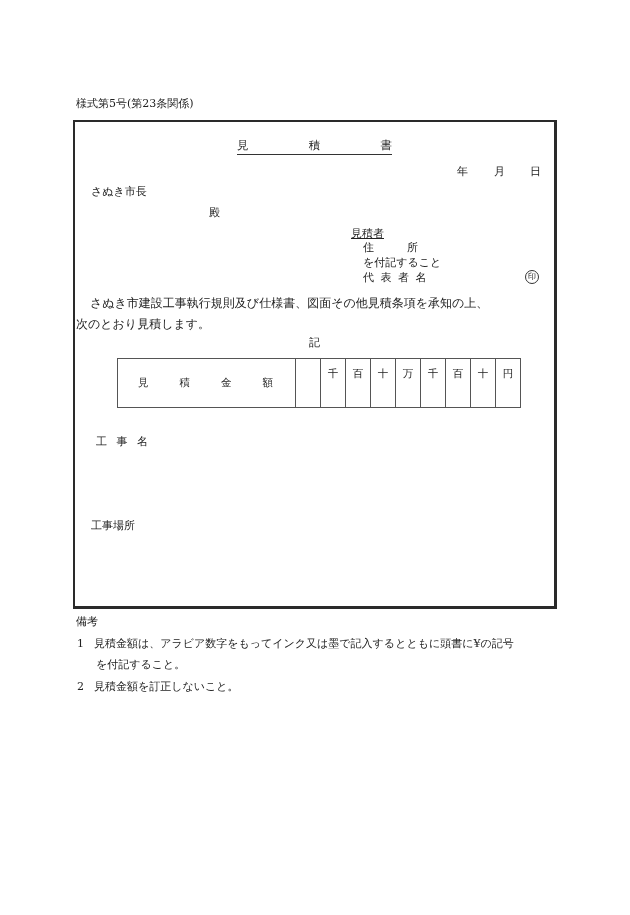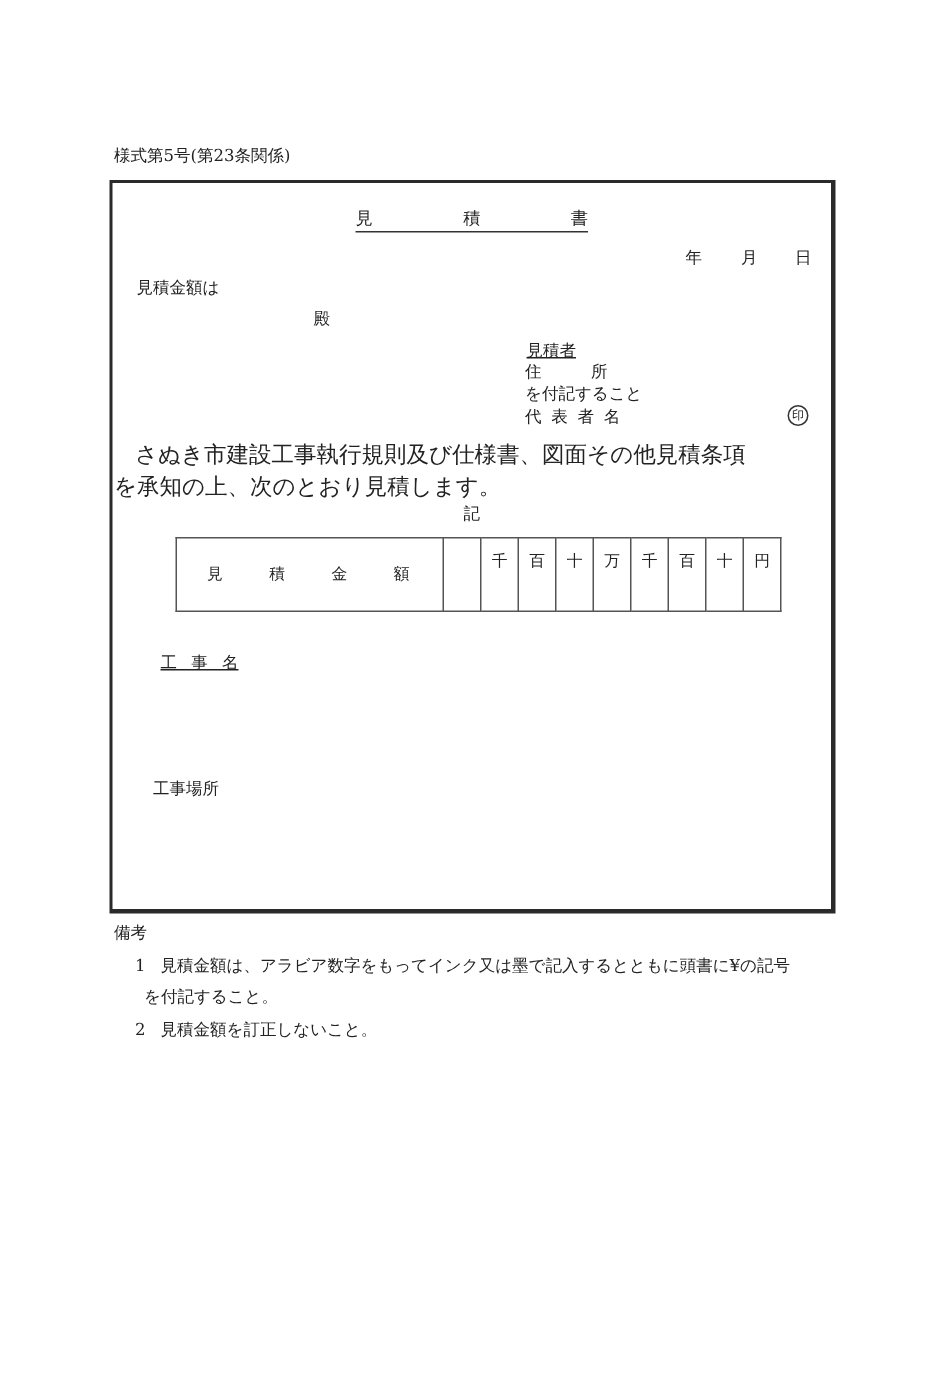--- a/index.html
+++ b/index.html
@@ -16,60 +16,60 @@
     }
     .title {
       left: 237px; top: 138px; width: 155px; font-size: 11.5px;
       border-bottom: 1px solid #333; padding-bottom: 1px;
       display: flex; justify-content: space-between;
     }
     .date { top: 164px; font-size: 11px; }
     .addressee { left: 91px; top: 184px; }
     .dono { left: 209px; top: 205px; }
     .estimator { left: 351px; top: 226px; text-decoration: underline; }
-    .field { left: 350px; font-size: 11px; }
+    .field { left: 363px; font-size: 11px; }
     .seal {
       left: 525px; top: 270px; width: 12px; height: 12px; border: 1px solid #333;
       border-radius: 50%; font-size: 8px; line-height: 12px; text-align: center;
     }
-    .body-text { left: 76px; top: 293px; width: 424px; white-space: normal; line-height: 21px; text-indent: 14px; font-size: 15px; }
+    .body-text { left: 76px; top: 293px; width: 424px; white-space: normal; line-height: 21px; text-indent: 14px; font-size: 12px; }
     .ki { left: 309px; top: 335px; }
     table.amount {
       position: absolute; left: 117px; top: 358px; border-collapse: collapse;
       height: 50px;
     }
     table.amount td { border: 1px solid #555; padding: 0; text-align: center; font-size: 10.5px; }
     td.label-cell { width: 177px; }
     td.label-cell .lbl { display: flex; justify-content: space-between; padding: 0 22px 0 20px; }
     td.blank-cell { width: 24px; }
     td.digit { width: 24px; vertical-align: top; padding-top: 8px !important; }
-    .job-name { left: 107px; top: 434px; word-spacing: 6px; text-decoration: underline; }
-    .job-place { left: 91px; top: 518px; margin-left: 11px; }
+    .job-name { left: 96px; top: 434px; word-spacing: 6px; }
+    .job-place { left: 91px; top: 518px; }
     .notes-title { left: 76px; top: 614px; font-family: Liberation Serif, serif; }
-    .note { left: 90px; font-size: 11px; }
+    .note { left: 77px; font-size: 11px; }
     .note .num { display: inline-block; width: 17px; }
   </style>
 </head>
 <body>
 
 <div class="abs form-label">様式第5号(第23条関係)</div>
 
 <div class="outer-box"></div>
 
 <div class="abs title">
   <span>見</span>
   <span>積</span>
   <span>書</span>
 </div>
 
 <div class="abs date" style="left:457px">年</div>
 <div class="abs date" style="left:494px">月</div>
 <div class="abs date" style="left:530px">日</div>
 
-<div class="abs addressee">見積金額は</div>
+<div class="abs addressee">さぬき市長</div>
 <div class="abs dono">殿</div>
 
 <div class="abs estimator">見積者</div>
 <div class="abs field" style="top:240px">住　　　所</div>
 <div class="abs field" style="top:255px">を付記すること</div>
 <div class="abs field" style="top:270px; word-spacing:3px">代 表 者 名</div>
 <div class="abs seal">印</div>
 
 <div class="abs body-text">さぬき市建設工事執行規則及び仕様書、図面その他見積条項を承知の上、次のとおり見積します。</div>
 <div class="abs ki">記</div>

